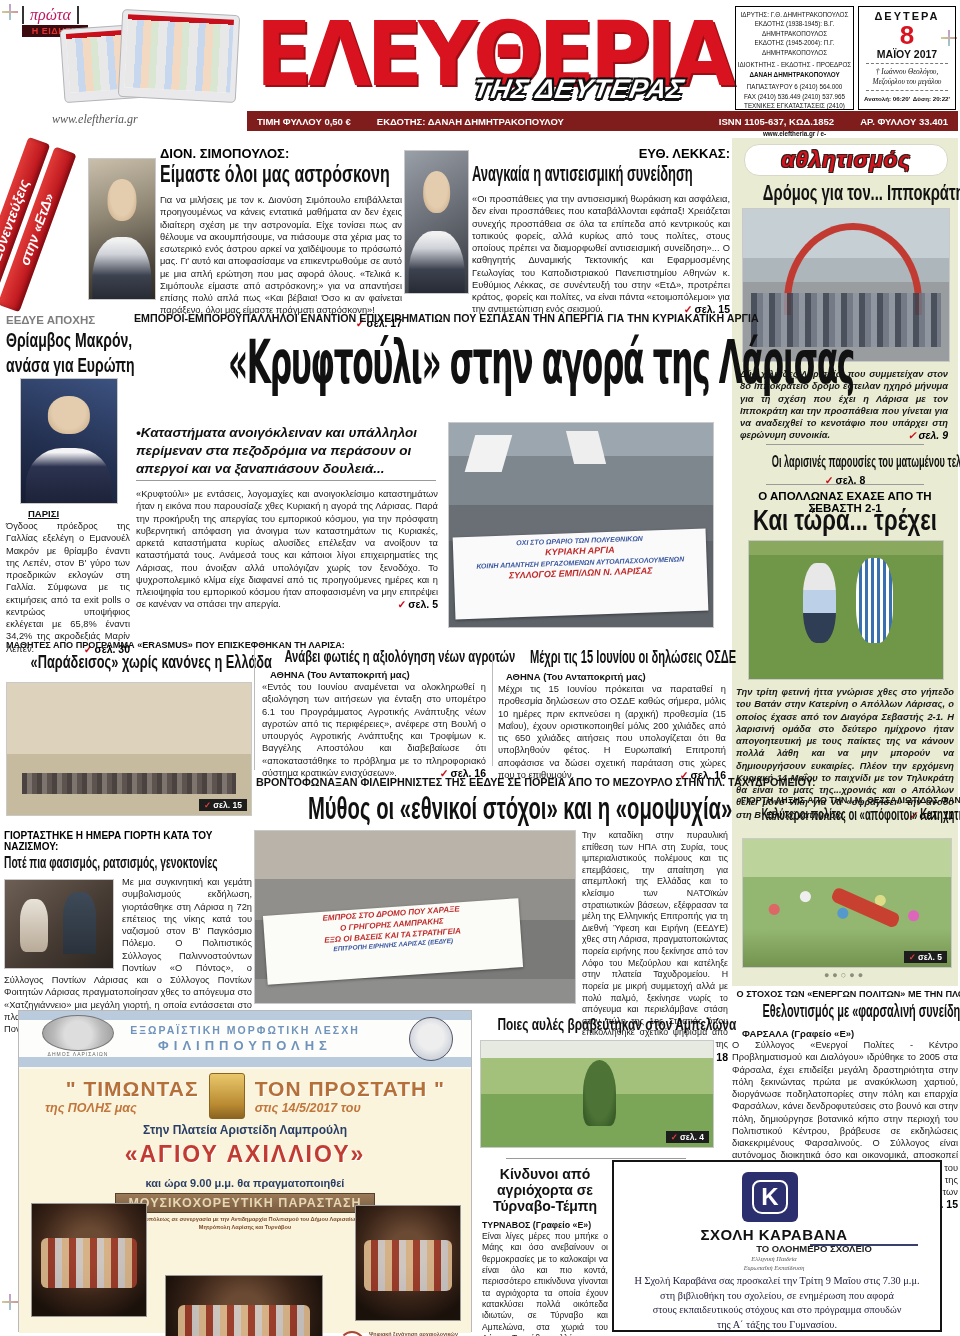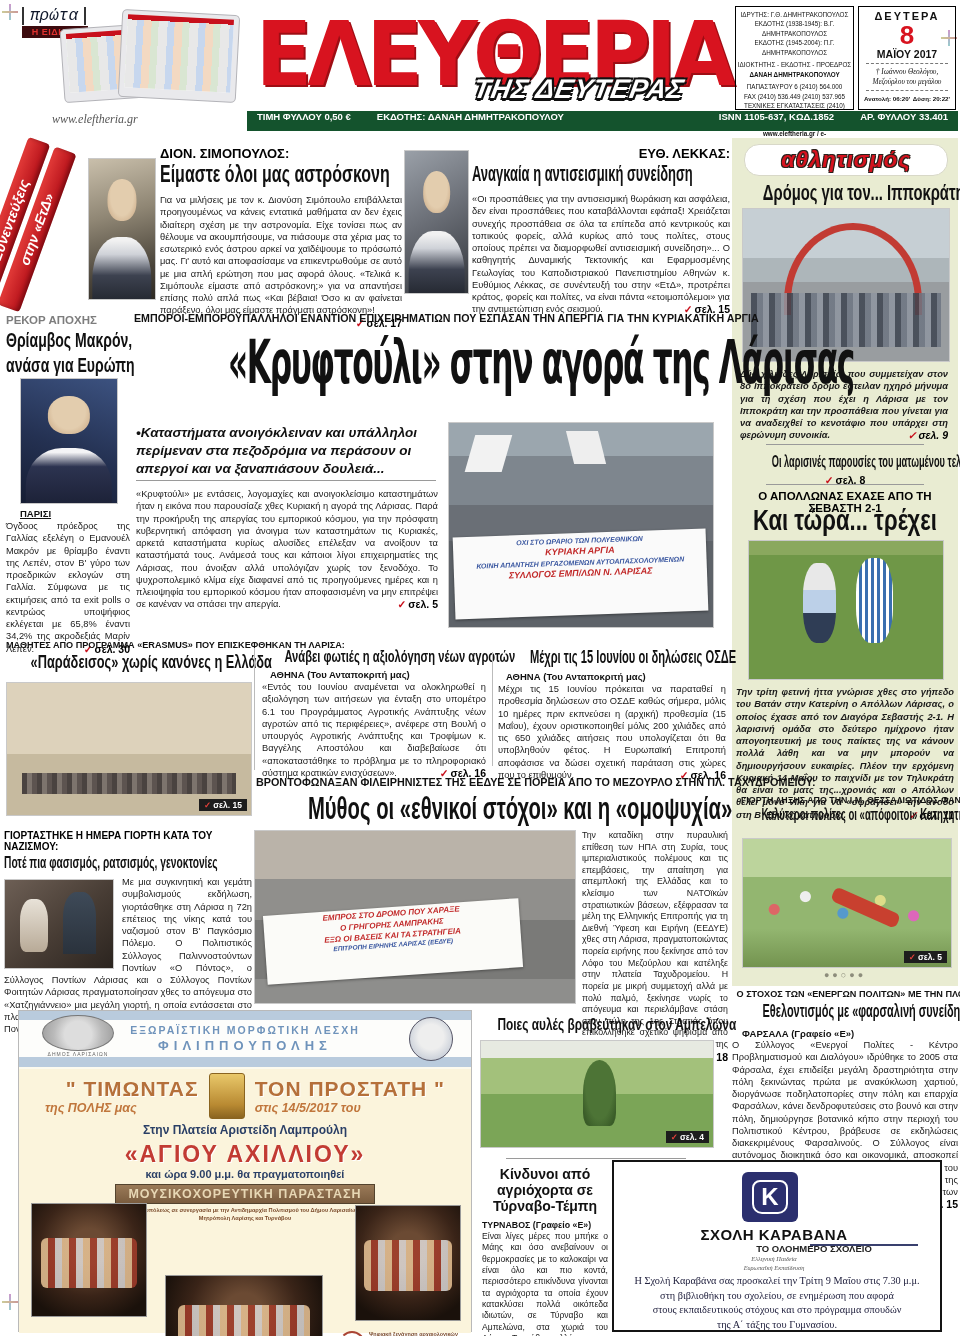--- a/index.html
+++ b/index.html
@@ -22,22 +22,22 @@
           font-size:8.5px;font-weight:bold;padding:1px 5px;}
   .pbadge::before{content:"✓";color:#e2403a;margin-right:2px;}
   .portrait::before{content:"";position:absolute;left:50%;top:14%;width:44%;height:30%;
      transform:translateX(-50%);background:radial-gradient(ellipse at 50% 40%,#e3cdae 55%,#c4a27e);
      border-radius:48% 48% 44% 44%;}
   .portrait::after{content:"";position:absolute;left:50%;bottom:0;width:90%;height:44%;
      transform:translateX(-50%);background:linear-gradient(#f1f1f1 6%,#cfd2d8 28%,#3d4250 62%,#262a33);
      border-radius:42% 42% 0 0/68% 68% 0 0;}
   
   #promo{left:22px;top:6px;width:222px;height:122px;}
-  #promo-l1{display:inline-block;font-family:Liberation Mono, monospace;font-style:italic;
-     font-size:16px;color:#0f172a;border-left:2px solid #333;border-right:2px solid #333;padding:0 6px;}
+  #promo-l1{display:inline-block;font-family:Liberation Serif, serif;font-style:italic;
+     font-size:16px;color:#be185d;border-left:2px solid #333;border-right:2px solid #333;padding:0 6px;}
   #promo-l2{display:block;width:62px;margin-top:1px;background:#3d0b0e;color:#e2312f;
      font-size:9px;font-weight:bold;text-align:center;padding:1px 2px;letter-spacing:.5px;}
   #laptops{position:absolute;left:34px;top:4px;width:182px;height:96px;}
   .laptop{position:absolute;background:#e9e9ec;border:1px solid #b3b3b8;border-radius:5px;}
   .scr{position:absolute;left:5px;right:5px;top:4px;bottom:9px;background:
      linear-gradient(#c8101c 0 5px,rgba(0,0,0,0) 5px),
      repeating-linear-gradient(90deg,#e8e8e8 0 9px,#c7d7ee 9px 16px,#f3d9c2 16px 24px,#d9e6d2 24px 31px),#fff;}
   #lap1{left:6px;top:16px;width:92px;height:72px;transform:rotate(-4deg);}
   #lap2{left:64px;top:2px;width:116px;height:86px;transform:rotate(3deg);}
   #promo-url{position:absolute;left:30px;top:106px;font-family:"Liberation Serif",serif;
@@ -55,22 +55,22 @@
   .pb-b{font-weight:bold;}
   .pb-gap{margin-top:3px;}
   #datebox{left:858px;top:6px;width:98px;height:104px;border:1px solid #000;box-sizing:border-box;
      text-align:center;}
   #d-day{font-size:11px;font-weight:bold;letter-spacing:2px;margin-top:3px;}
   #d-num{font-size:26px;font-weight:900;color:#d8131f;line-height:26px;}
   #d-month{font-size:10.5px;font-weight:bold;}
   .dash{border-top:1px dashed #777;margin:3px 7px;}
   #d-saints{font-family:"Liberation Serif",serif;font-size:7.3px;line-height:1.35;font-style:italic;}
   #d-sun{display:flex;justify-content:space-between;padding:1px 5px;font-size:6.2px;font-weight:bold;}
-  #infobar{left:247px;top:111px;width:711px;height:20px;background:#14532d;color:#fff;
-     display:flex;align-items:flex-start;font-size:9.5px;font-weight:bold;padding:0 10px;box-sizing:border-box;gap:26px;}
+  #infobar{left:247px;top:111px;width:711px;height:20px;background:#7f1d1d;color:#fff;
+     display:flex;align-items:center;font-size:9.5px;font-weight:bold;padding:0 10px;box-sizing:border-box;gap:26px;}
   #infobar .sp{flex:1;}
   
   #ribbon{left:-34px;top:168px;width:190px;height:140px;transform:rotate(-70deg);}
   .rib{width:168px;height:23px;margin:5px auto;background:linear-gradient(#e23a38,#b30f18);
      border-radius:4px;color:#fff;font-style:italic;font-weight:bold;font-size:14px;
      text-align:center;line-height:23px;box-shadow:inset 0 -3px 4px rgba(0,0,0,.3);}
   
   #simo-photo{left:88px;top:158px;width:66px;height:140px;background:linear-gradient(165deg,#c9bfab,#8f8674 40%,#4a443a 78%,#2e2a23);}
   #simo-text{left:160px;top:146px;width:242px;}
   #simo-text .kicker{font-size:13px;}
@@ -121,21 +121,21 @@
   
   #fars-kicker{left:732px;top:988px;width:226px;font-size:9.5px;transform:scale(.96,1);transform-origin:50% 0;white-space:nowrap;text-align:center;font-weight:bold;}
   #fars-title{left:732px;top:1000px;width:226px;font-size:15px;transform:scale(.73,1.2);}
   #fars-dateline{left:742px;top:1028px;}
   #fars-body{left:732px;top:1039px;width:226px;}
   
   #mac-kicker{left:6px;top:314px;width:124px;font-size:11.5px;color:#7d7d7d;}
   #mac-title{left:6px;top:328px;width:124px;font-size:18px;line-height:1.25;transform:scale(.78,1.1);transform-origin:0 0;font-weight:bold;white-space:nowrap;}
   #mac-photo{left:20px;top:378px;width:96px;height:124px;background:linear-gradient(200deg,#3c5280 0,#243152 55%,#161d33);}
   #mac-photo::after{background:linear-gradient(#f4f4f6 8%,#2c3350 34%,#1d2238);}
-  #mac-dateline{left:20px;top:508px;text-decoration:underline;}
+  #mac-dateline{left:28px;top:508px;text-decoration:underline;}
   #mac-body{left:6px;top:520px;width:124px;}
   
   #lead-kicker{left:134px;top:312px;width:600px;font-size:11px;transform:scale(.97,1);transform-origin:0 0;white-space:nowrap;font-weight:bold;}
   #lead-title{left:132px;top:326px;width:600px;font-size:46px;font-weight:900;letter-spacing:-2px;
      white-space:nowrap;text-align:center;transform:scale(.68,1.32);transform-origin:50% 0;
      font-family:"DejaVu Sans",sans-serif;}
   #lead-bullet{left:136px;top:424px;width:300px;font-style:italic;font-weight:bold;font-size:13.5px;line-height:1.35;}
   #lead-h{left:136px;top:480px;width:300px;}
   #lead-body{left:136px;top:488px;width:302px;}
   #lead-photo{left:448px;top:422px;width:264px;height:204px;background:linear-gradient(#9ba6ae 0 16%,#7e868e 16% 40%,#6a6f76 40% 58%,#5e6369 58%);}
@@ -202,21 +202,21 @@
   #phl-body{position:absolute;left:0;top:58px;width:100%;height:264px;background:#fbf4dc;}
   #phl-r1{display:grid;grid-template-columns:1fr 56px 1fr;align-items:center;padding:4px 26px 0;}
   .phl-big{font-size:21px;font-weight:900;color:#b5703a;letter-spacing:1px;white-space:nowrap;
      text-shadow:1px 1px 0 #fff;}
   .phl-it{font-size:12.5px;font-weight:bold;font-style:italic;color:#c0763c;white-space:nowrap;}
   #phl-icon{width:34px;height:44px;margin:0 auto;background:linear-gradient(#e9c86a,#b98a32 70%,#8a6420);
      border:1px solid #8a6420;border-radius:3px;}
   #phl-t5{text-align:center;font-size:23px;font-weight:900;color:#c23b33;letter-spacing:2px;
      margin-top:4px;text-shadow:1px 1px 0 #fff;}
   #phl-t6{text-align:center;font-size:12px;font-weight:bold;color:#2a3f66;margin-top:4px;}
-  #phl-t7{text-align:center;font-size:11px;font-weight:bold;color:#2a3f66;}
+  #phl-t7{text-align:center;font-size:11px;font-weight:bold;color:#2a3f66;margin-top:9px;}
   #phl-t8wrap{text-align:center;margin-top:4px;}
   #phl-t8{display:inline-block;background:linear-gradient(#9a7a58,#7a5c3e);border:1px solid #53432e;
      color:#e7d7b4;font-weight:bold;font-size:12.5px;letter-spacing:1px;padding:2px 12px;}
   #phl-t9{text-align:center;font-size:5.6px;font-weight:bold;color:#7a4a2a;margin:3px auto 0;width:300px;line-height:1.4;}
   .stagephoto{position:absolute;background:radial-gradient(circle at 50% 38%,#6b4a33 0 20%,#3a2418 55%,#1a110b 85%);border:1px solid #999;}
   .stagephoto::before{content:"";position:absolute;left:8%;top:30%;width:84%;height:45%;
      background:repeating-linear-gradient(90deg,rgba(233,196,150,.85) 0 7px,rgba(170,62,44,.8) 7px 14px,rgba(240,240,240,.75) 14px 21px);
      border-radius:6px;filter:blur(.4px);}
   #phl-ph1{left:12px;top:134px;width:114px;height:112px;}
   #phl-ph2{left:146px;top:206px;width:156px;height:96px;}
@@ -365,21 +365,21 @@
   <div id="sp-dots" class="abs">●●○●●</div>
 
   <div id="fars-kicker" class="abs">Ο ΣΤΟΧΟΣ ΤΩΝ «ΕΝΕΡΓΩΝ ΠΟΛΙΤΩΝ» ΜΕ ΤΗΝ ΠΛΟΥΣΙΑ ΔΡΑΣΗ:</div>
   <span id="fars-title" class="sqc abs">Εθελοντισμός με «φαρσαλινή συνείδηση»</span>
   <div id="fars-dateline" class="dateline abs">ΦΑΡΣΑΛΑ (Γραφείο «Ε»)</div>
   <div id="fars-body" class="body abs">
     <span>Ο Σύλλογος «Ενεργοί Πολίτες - Κέντρο Προβληματισμού και Διαλόγου» ιδρύθηκε το 2005 στα Φάρσαλα, έχει επιδείξει μεγάλη δραστηριότητα στην πόλη ξεκινώντας πρώτα με ανακύκλωση χαρτιού, διοργάνωσε ποδηλατοπορίες στην πόλη και επαρχία Φαρσάλων, κάνει δενδροφυτεύσεις στο βουνό και στην πόλη, δημιούργησε βοτανικό κήπο στην περιοχή του Πολιτιστικού Κέντρου, βράβευσε σε εκδηλώσεις διακεκριμένους Φαρσαλινούς. Ο Σύλλογος είναι αυτόνομος διοικητικά όσο και οικονομικά, αποσκοπεί πέραν των άλλων στην καλλιέργεια του «εθελοντισμού» και στην ταυτόχρονη ανάπτυξη της «φαρσαλινής συνείδησης» μεταξύ των μελών και των φίλων του.</span>
     <span class="pageref">σελ. 15</span>
   </div>
 
-  <div id="mac-kicker" class="kicker abs">ΡΕΚΟΡ ΑΠΟΧΗΣ</div>
+  <div id="mac-kicker" class="kicker abs">ΕΕΔΥΕ ΑΠΟΧΗΣ</div>
   <div id="mac-title" class="abs">
     <div>Θρίαμβος Μακρόν,</div>
     <div>ανάσα για Ευρώπη</div>
   </div>
   <div id="mac-photo" class="photo portrait"></div>
   <div id="mac-dateline" class="dateline abs">ΠΑΡΙΣΙ</div>
   <div id="mac-body" class="body abs">
     <span>Όγδοος πρόεδρος της Γαλλίας εξελέγη ο Εμανουέλ Μακρόν με θρίαμβο έναντι της Λεπέν, στον Β' γύρο των προεδρικών εκλογών στη Γαλλία. Σύμφωνα με τις εκτιμήσεις από τα exit polls ο κεντρώος υποψήφιος εκλέγεται με 65,8% έναντι 34,2% της ακροδεξιάς Μαρίν Λεπέν.</span>
     <span class="pageref">σελ. 30</span>
   </div>

